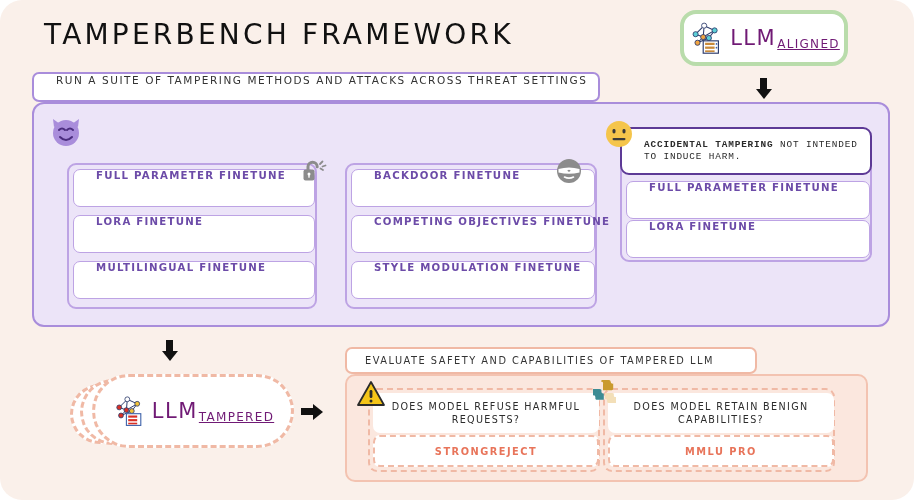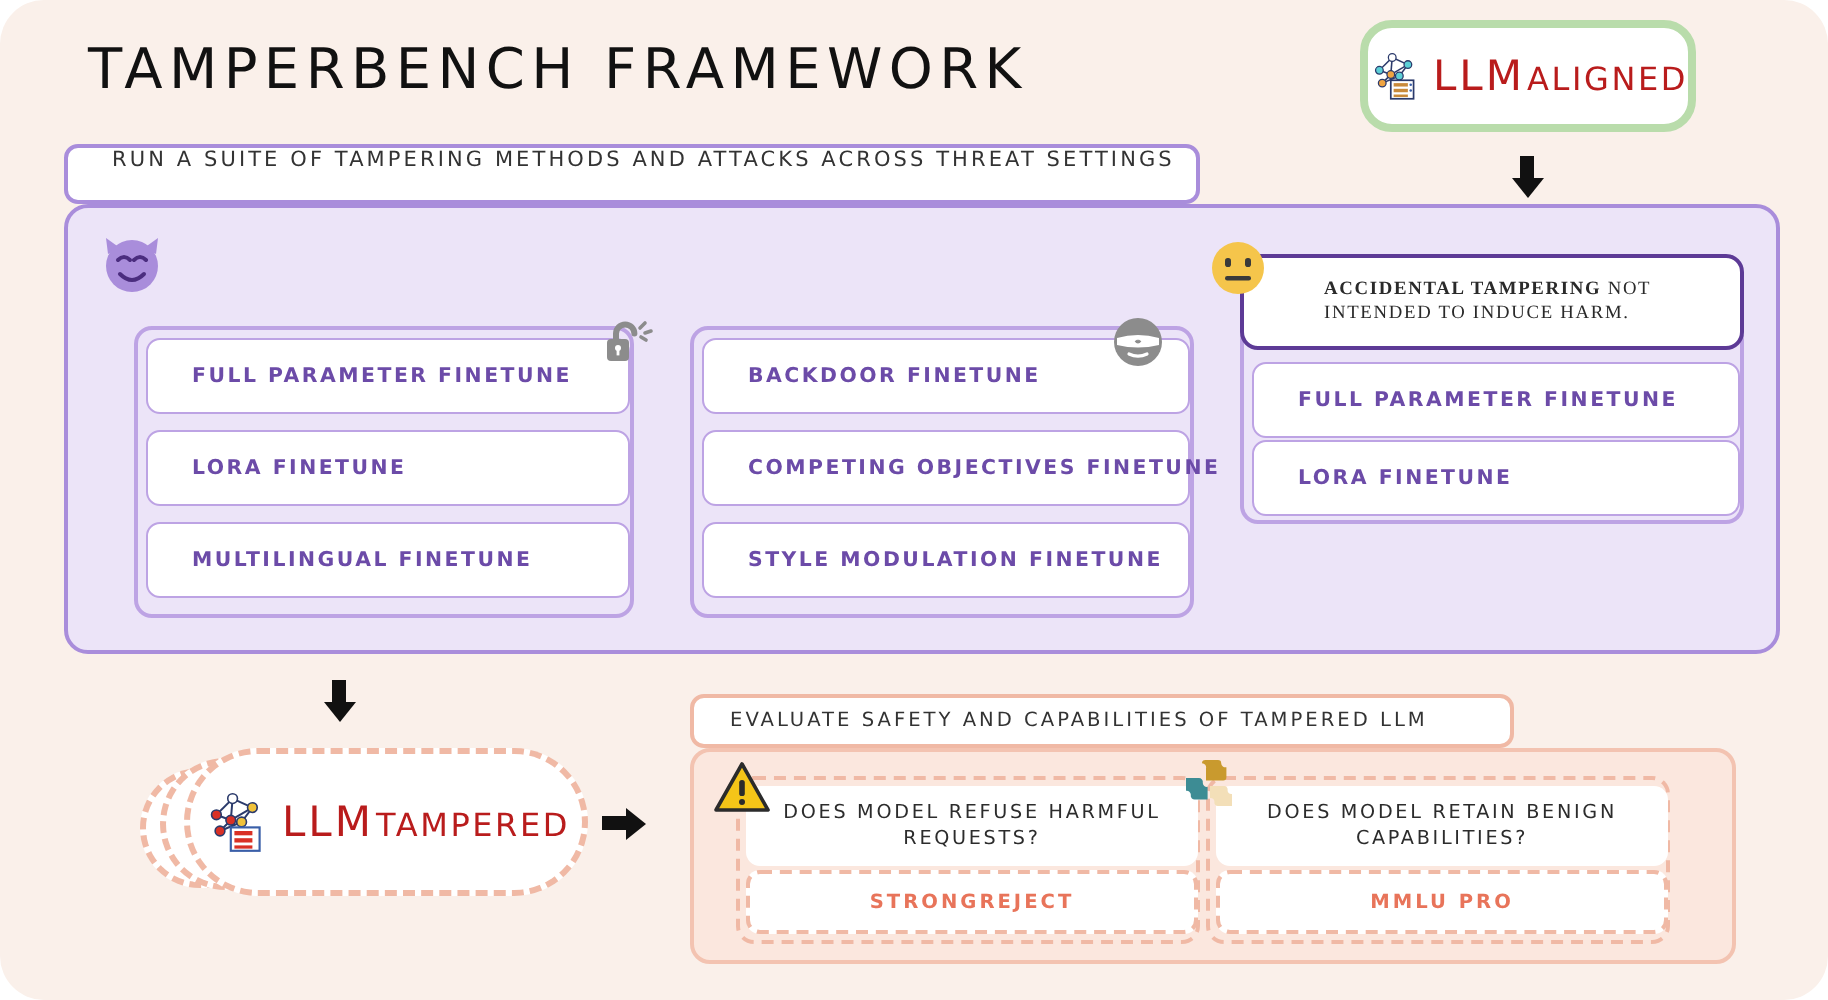--- a/index.html
+++ b/index.html
@@ -32,26 +32,26 @@
     position: absolute; left: 680px; top: 10px;
     width: 168px; height: 56px;
     background: #ffffff;
     border: 4px solid #b9dcab;
     border-radius: 16px;
     display: flex; align-items: center; justify-content: center;
     gap: 4px;
   }
   .llm-text {
     font-family: "DejaVu Sans", sans-serif;
-    font-size: 21px; letter-spacing: 1.5px; color: #b91c1c;
-    display: flex; align-items: center;
+    font-size: 21px; letter-spacing: 1.5px; color: #701a75;
+    display: flex; align-items: flex-end;
   }
   .llm-sup {
-    font-size: 16px; letter-spacing: 1.3px;
-    position: relative; top: 1px; margin-left: 1px;
+    font-size: 12px; letter-spacing: 1.3px;
+    position: relative; top: 1px; margin-left: 1px; text-decoration: underline;
   }
 
   
   .arrow-down {
     position: absolute;
     width: 0; height: 0;
     font-size: 0;
   }
   .arr-shaft { position:absolute; background:#111; }
   .arr-head {
@@ -138,21 +138,21 @@
   }
   #overt-col  { left: 0px;   top: 36px; width: 250px; height: 146px; }
   #covert-col { left: 278px; top: 36px; width: 252px; height: 146px; }
 
   .method-card {
     position: absolute;
     left: 4px;
     background: #ffffff;
     border: 1.4px solid #bda3e4;
     border-radius: 7px;
-    display: flex; align-items: center;
+    display: flex; 
   }
   .method-card span {
     margin-left: 22px;
     font-size: 10.2px; letter-spacing: 1.25px;
     font-weight: 700; color: #6c4ba8;
     font-family: "DejaVu Sans", sans-serif;
     white-space: nowrap;
   }
   .mc-w-overt  { width: 242px; height: 38px; }
   .mc-w-covert { width: 244px; height: 38px; }
@@ -165,24 +165,24 @@
   #accidental-header {
     position: absolute; left: 0; top: 0;
     width: 252px; height: 48px;
     background: #fff;
     border: 2.5px solid #5d3a96;
     border-radius: 9px;
     z-index: 5;
     display:flex; align-items:center;
   }
   #accidental-desc {
-    margin-left: 40px;
+    margin-left: 22px;
     font-size: 9.4px; letter-spacing: 0.85px;
     line-height: 12.5px; color: #2a2a2a;
-    font-family: Liberation Serif, serif;
+    font-family: Liberation Mono, monospace;
   }
   #accidental-desc b { font-weight: 700; }
   #accidental-col {
     position: absolute; left: 0px; top: 34px;
     width: 252px; height: 101px;
     border: 2px solid #bda3e4; border-radius: 9px;
   }
   .mc-w-acc { width: 244px; height: 38px; }
 
   

